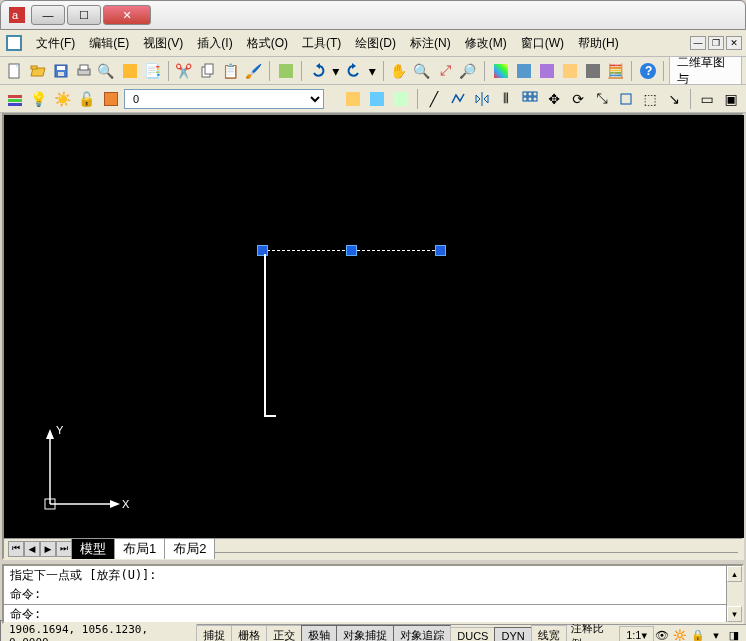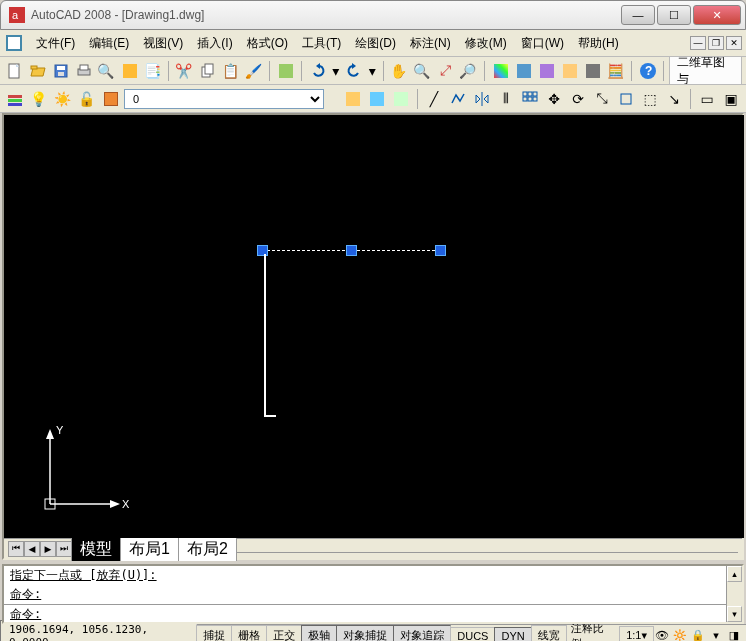--- a/index.html
+++ b/index.html
@@ -38,27 +38,27 @@
 .solid-line-v { position: absolute; top: 139px; left: 260px; width: 2px; height: 163px; background: #fff; }
 .solid-line-h { position: absolute; top: 300px; left: 260px; width: 12px; height: 2px; background: #fff; }
 
 
 .ucs { position: absolute; left: 36px; bottom: 22px; color: #fff; font-size: 11px; }
 .ucs svg { overflow: visible; }
 
 
 .layout-tabs { height: 20px; background: #ece9d8; display: flex; align-items: center; padding: 0 4px; border-top: 1px solid #999; }
 .nav-btn { width: 16px; height: 16px; border: 1px solid #999; background: #ddd; font-size: 9px; display: flex; align-items: center; justify-content: center; cursor: pointer; }
-.tab { padding: 1px 8px; border: 1px solid #999; border-bottom: none; background: #fff; margin-left: -1px; cursor: pointer; font-size: 16px; }
+.tab { padding: 1px 8px; border: 1px solid #999; border-bottom: none; background: #fff; margin-left: -1px; cursor: pointer; font-size: 13px; }
 .tab.active { background: #000; color: #fff; }
 .tab-gutter { flex: 1; border-top: 1px solid #999; height: 1px; margin-top: 8px; }
 
 
 .cmd-area { background: #fff; border: 2px inset #ece9d8; margin: 4px 2px 0 2px; height: 60px; overflow: hidden; position: relative; }
-.cmd-line { padding: 1px 6px; font-family: SimSun, monospace; font-size: 12px; white-space: pre; text-decoration: underline; }
+.cmd-line { padding: 1px 6px; font-family: SimSun, monospace; font-size: 12px; white-space: pre; }
 .cmd-scroll { position: absolute; right: 0; top: 0; bottom: 0; width: 16px; background: #ece9d8; border-left: 1px solid #999; }
 .sb-btn { height: 16px; border: 1px outset #fff; display: flex; align-items: center; justify-content: center; font-size: 9px; }
 
 
 .statusbar { height: 22px; background: #ece9d8; display: flex; align-items: center; border-top: 1px solid #999; font-size: 11px; }
 .status-cell { padding: 2px 6px; border: 1px solid #bbb; background: #ece9d8; margin-left: -1px; white-space: nowrap; cursor: pointer; }
 .status-cell.pressed { border-style: inset; background: #ddd; }
 .status-coords { padding: 2px 8px; border: 1px inset #ccc; background: #ece9d8; min-width: 180px; font-family: monospace; }
 .status-trail { flex: 1; }
 .status-icons { display: flex; gap: 2px; padding-right: 4px; }
@@ -71,21 +71,20 @@
 </head>
 <body>
 
 <div class="titlebar">
   <span class="icon-app">
     <svg width="16" height="16">
         <rect width="16" height="16" fill="#c33"></rect>
         <text x="3" y="12" font-size="11" fill="#fff">a</text>
       </svg>
   </span>
-  <span class="title-text">AutoCAD 2008 - [Drawing1.dwg]</span>
   <div class="win-controls">
     <div class="win-btn win-min">—</div>
     <div class="win-btn win-max">☐</div>
     <div class="win-btn win-close">✕</div>
   </div>
 </div>
 
 <div class="menubar">
   <span class="sys-icon">
     <svg width="16" height="16">

